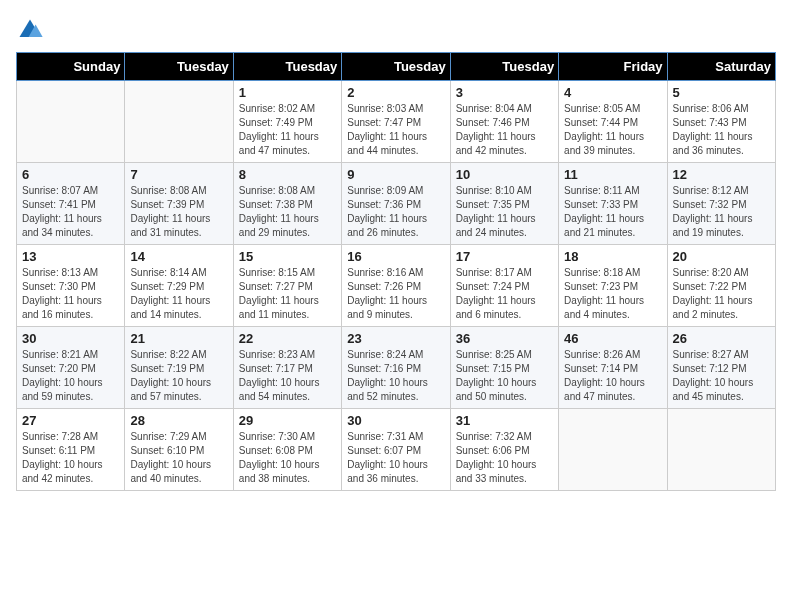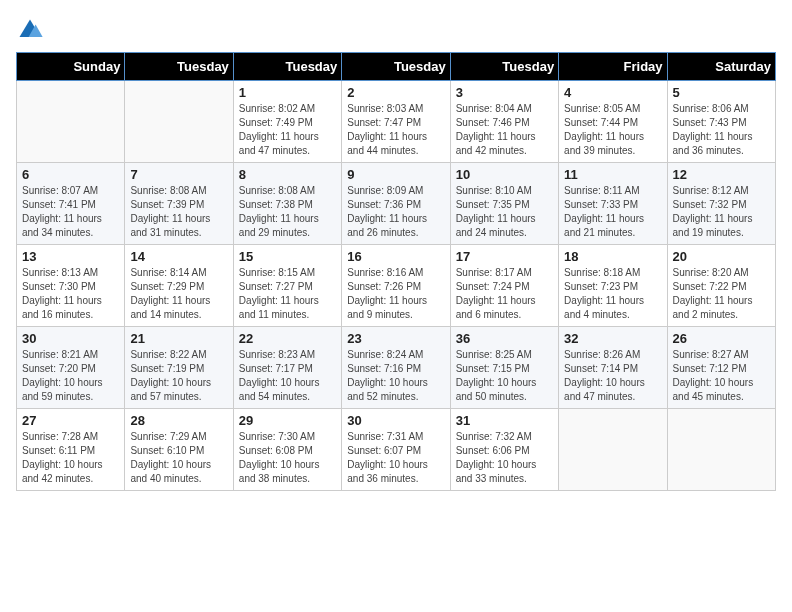--- a/index.html
+++ b/index.html
@@ -266,21 +266,21 @@
           Sunrise: 8:24 AM<br>Sunset: 7:16 PM<br>Daylight: 10 hours and 52 minutes.
         </div>
         </td>
         <td>
           <div class="day-number">36</div>
         <div class="day-info">
           Sunrise: 8:25 AM<br>Sunset: 7:15 PM<br>Daylight: 10 hours and 50 minutes.
         </div>
         </td>
         <td>
-          <div class="day-number">32</div>
+          <div class="day-number">46</div>
         <div class="day-info">
           Sunrise: 8:26 AM<br>Sunset: 7:14 PM<br>Daylight: 10 hours and 47 minutes.
         </div>
         </td>
         <td>
           <div class="day-number">26</div>
         <div class="day-info">
           Sunrise: 8:27 AM<br>Sunset: 7:12 PM<br>Daylight: 10 hours and 45 minutes.
         </div>
         </td>

